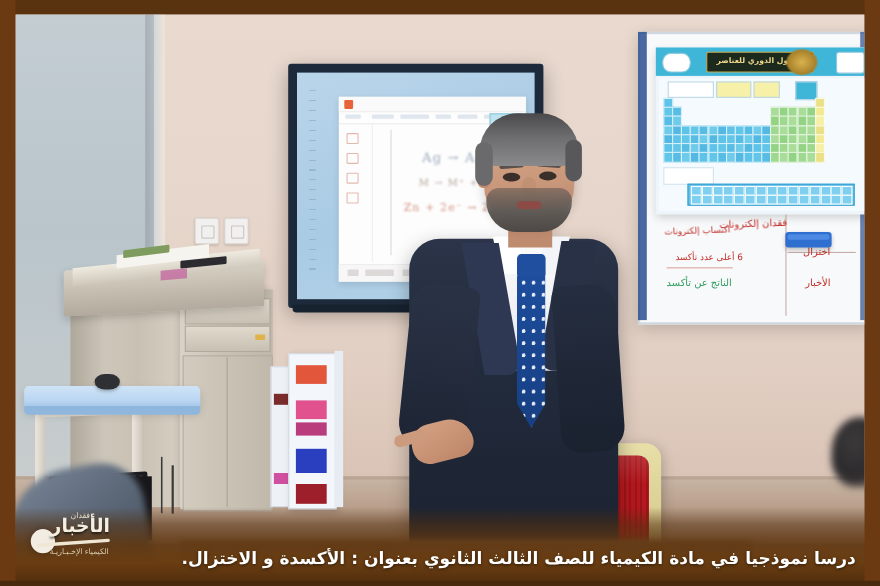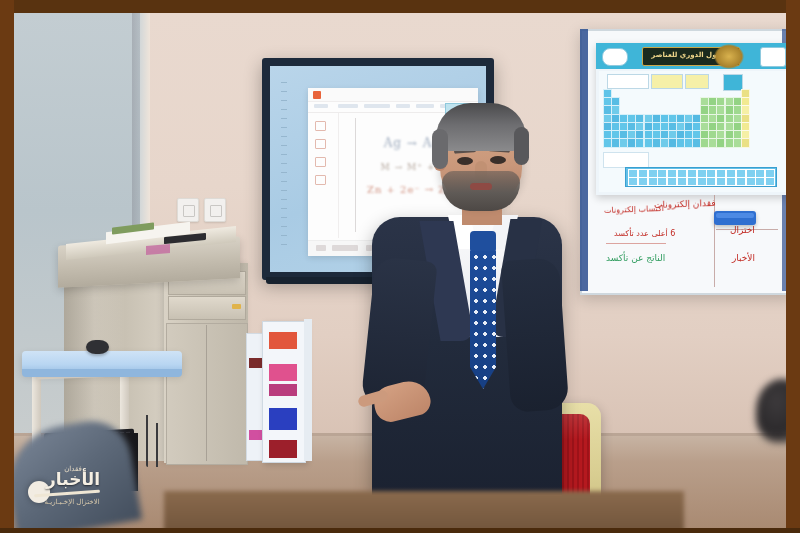--- a/index.html
+++ b/index.html
@@ -571,26 +571,29 @@
       <div class="chair-cushion"></div>
       <div class="tissue">
         <div class="tissue-dot"></div>
         <div class="tissue-line"></div>
       </div>
     </div>
     <div class="fg-shoulder"></div>
     <div class="fg-head-r"></div>
   </div>
 
+  <div class="caption-bar">
+    <div class="caption-text">درسا نموذجيا في مادة الكيمياء للصف الثالث الثانوي بعنوان : الأكسدة و الاختزال.</div>
+  </div>
 
   <div class="logo">
     <div class="logo-circle"></div>
     <div class="logo-small">فقدان</div>
     <div class="logo-main">الأخبار</div>
     <div class="logo-bar"></div>
-    <div class="logo-sub">الاختزال الإخـبـاريـة</div>
+    <div class="logo-sub">الكيمياء الإخـبـاريـة</div>
   </div>
 
   <div class="frame-top"></div>
   <div class="frame-left"></div>
   <div class="frame-right"></div>
   <div class="frame-bottom"></div>
 </div>
 
 </body></html>

